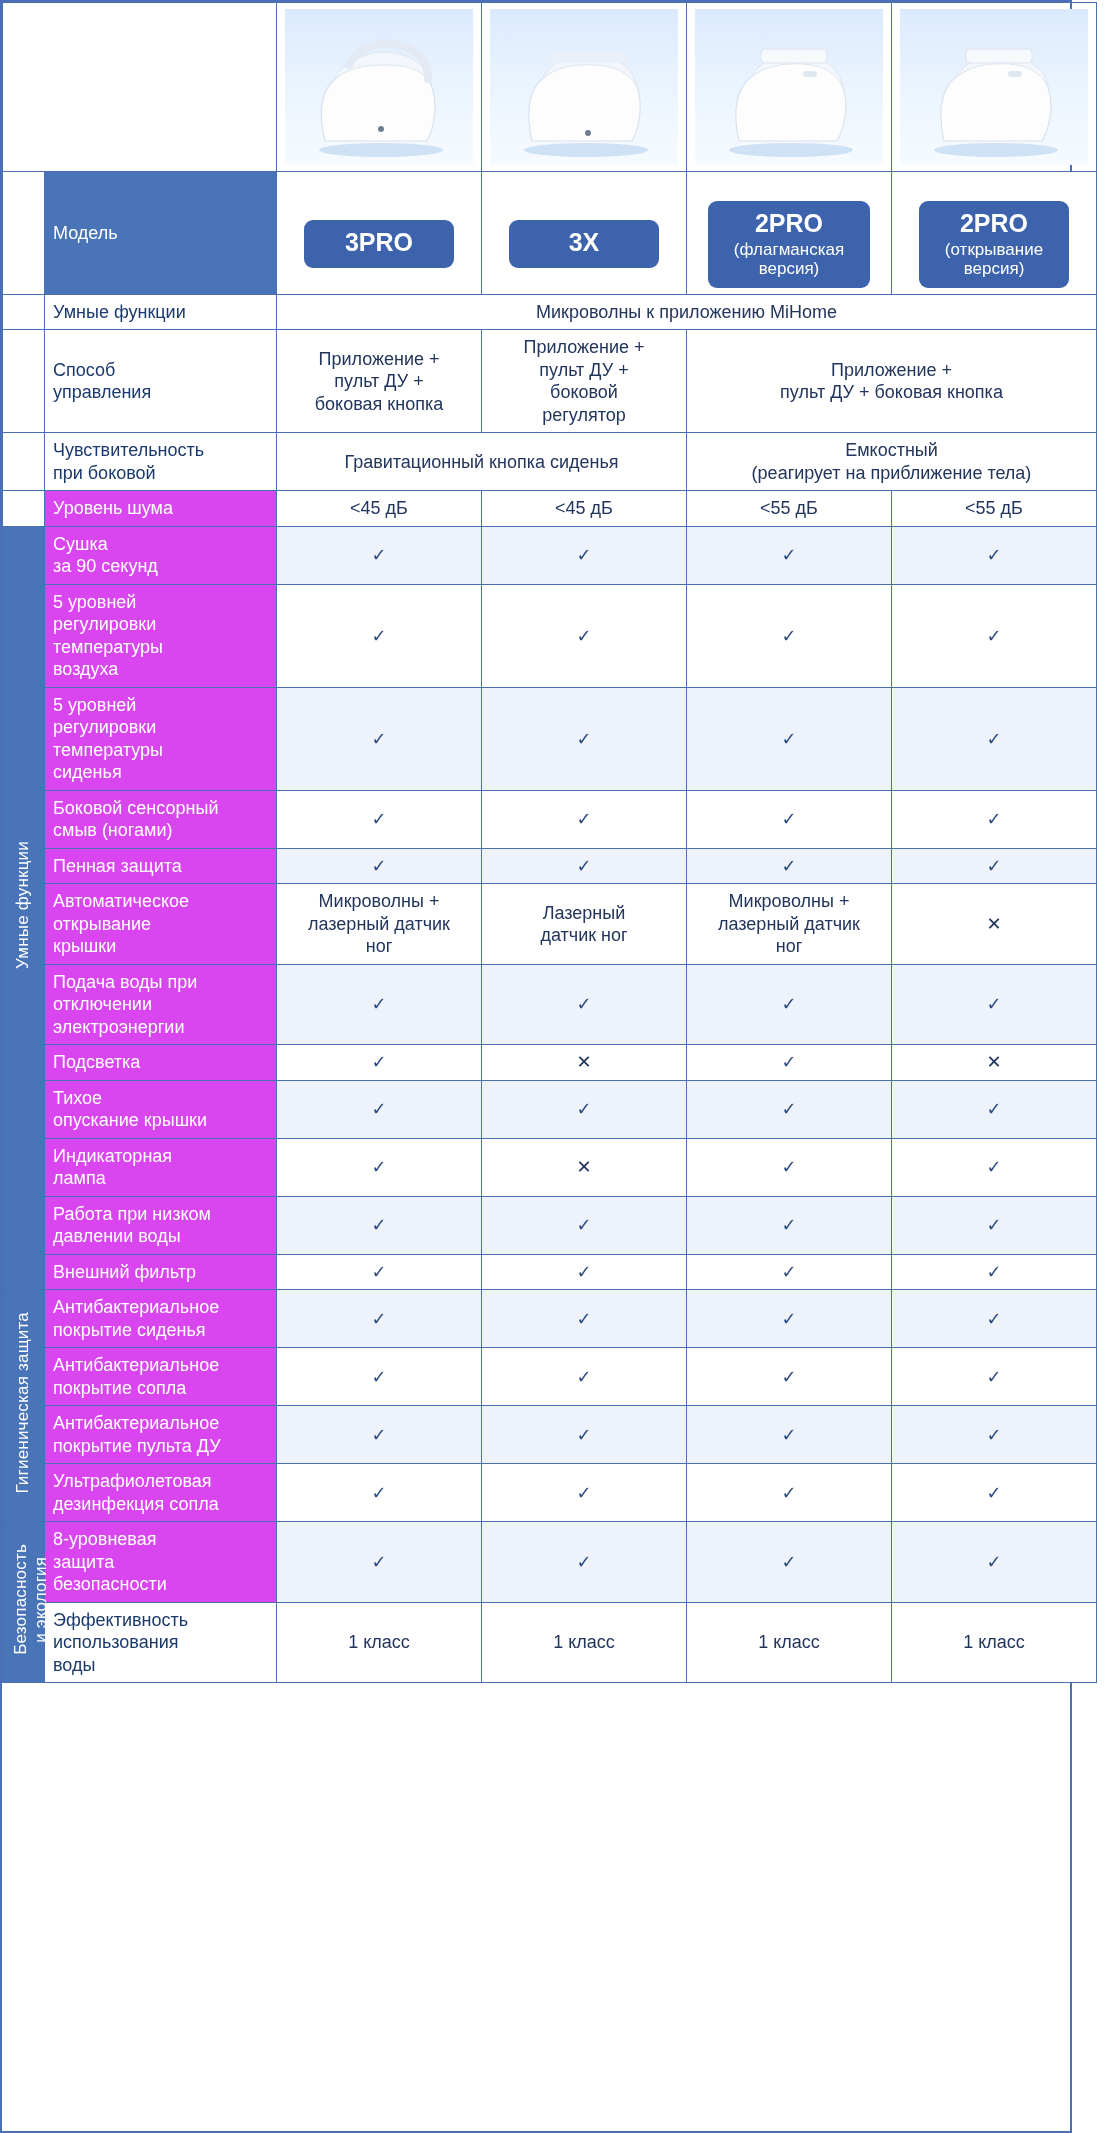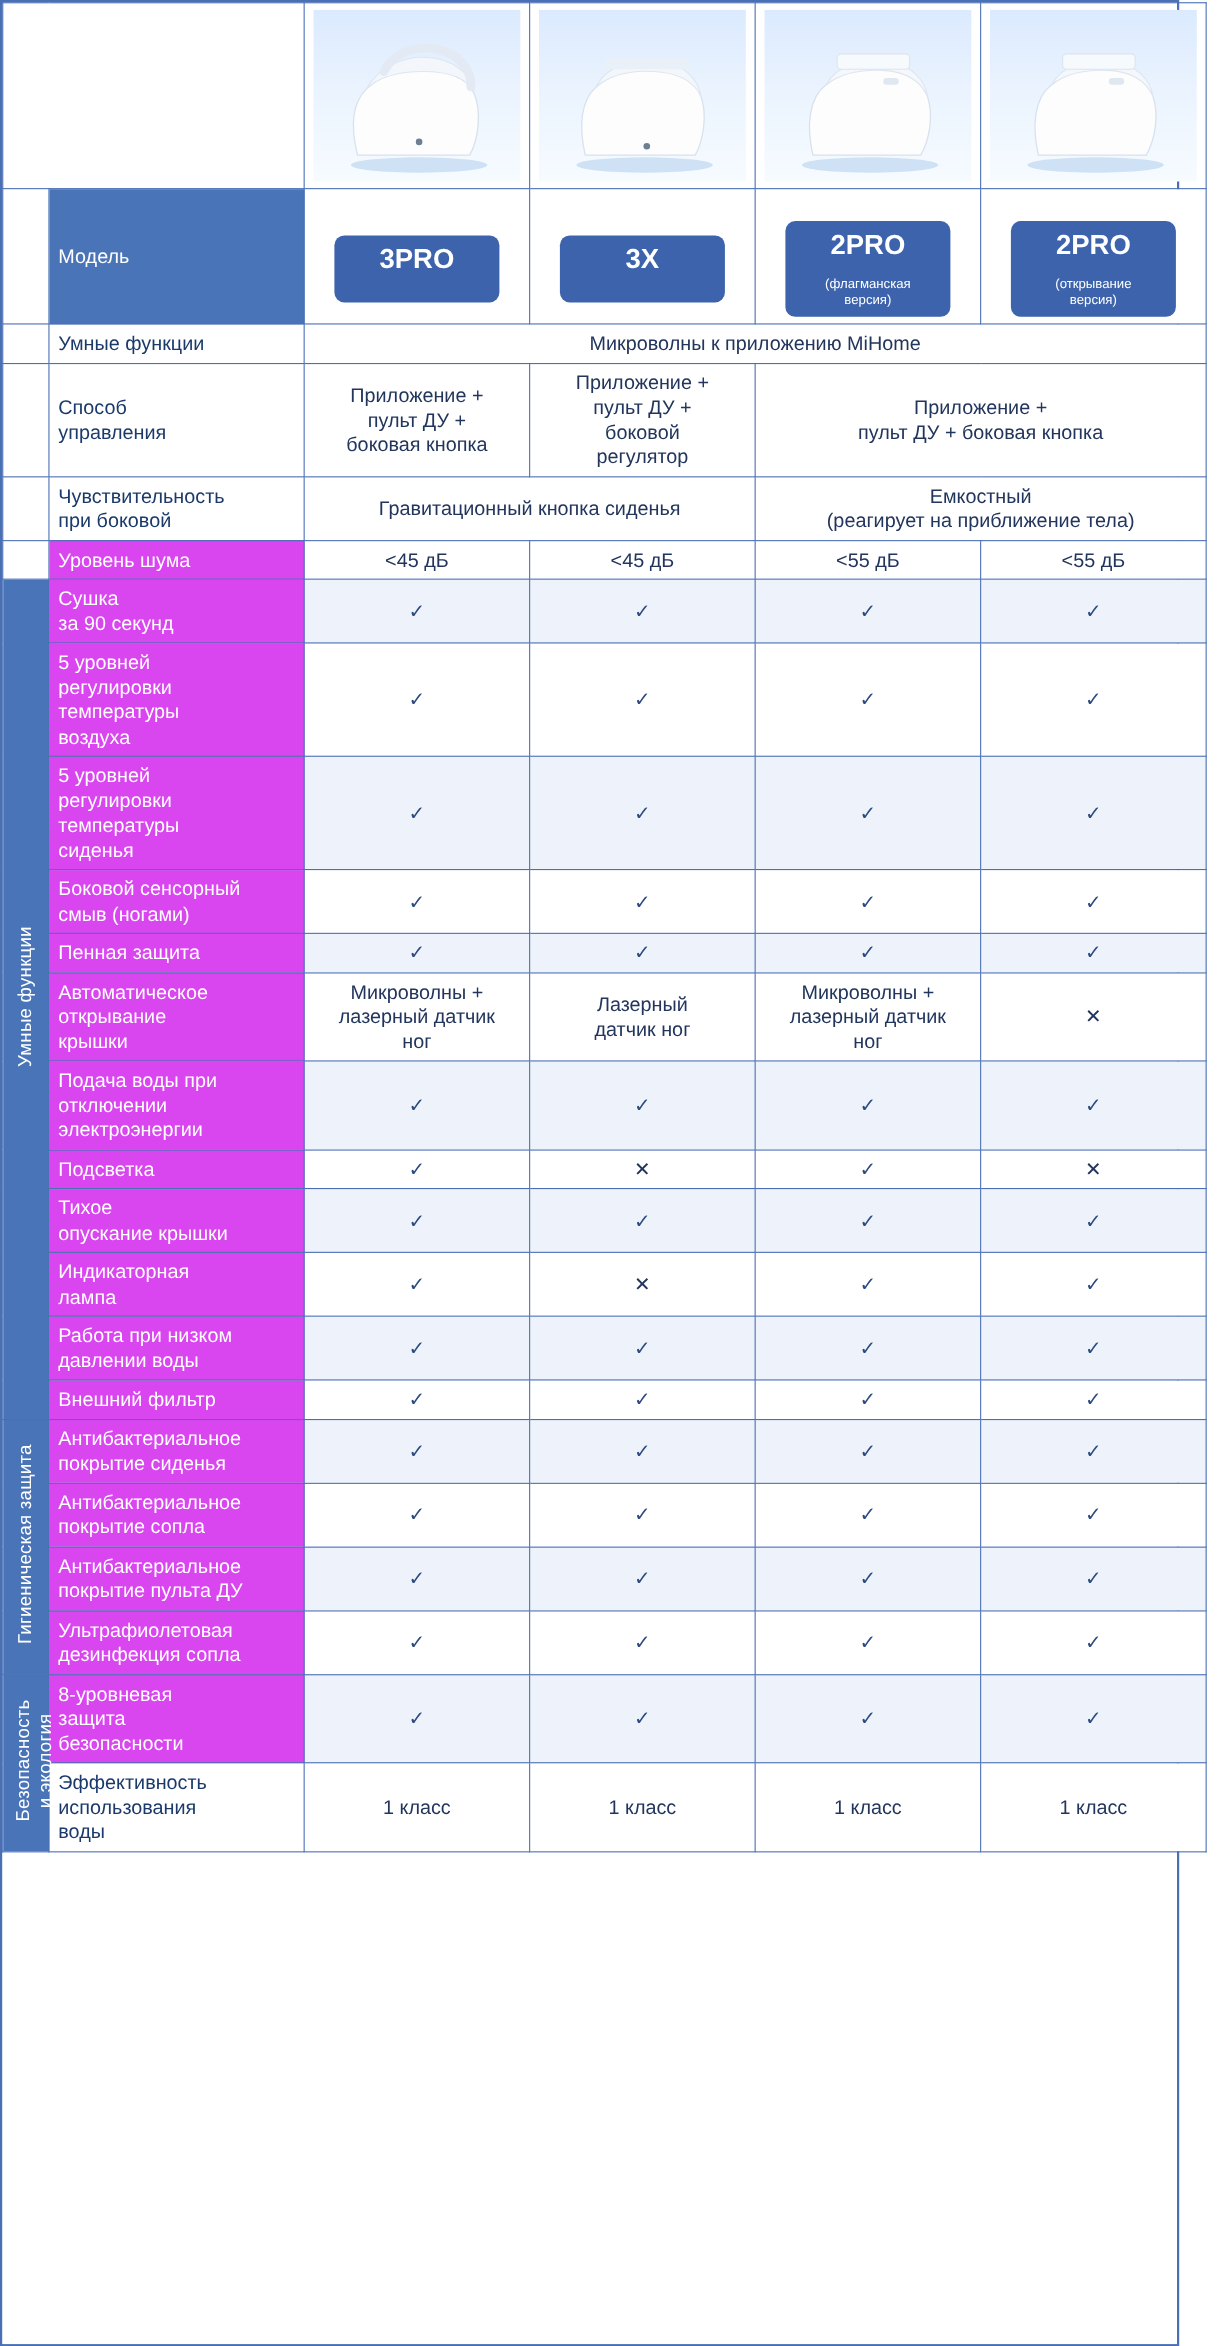--- a/index.html
+++ b/index.html
@@ -111,24 +111,24 @@
     color:#fff;
     border-radius:9px;
     padding:9px 26px;
     font-size:25px;
     font-weight:bold;
     line-height:1.05;
     min-width:98px;
   }
   .model-badge .sub{
     display:block;
-    font-size:12px;
+    font-size:17px;
     font-weight:normal;
     line-height:1.15;
-    margin-top:16px;
+    margin-top:4px;
   }
   .model-row td{padding:10px 6px;}
   td.model-label{
     background:#4a74b8;color:#fff;font-size:17.5px;padding:8px 10px;
   }
 </style>
 </head>
 <body>
 
 <div class="sheet">

